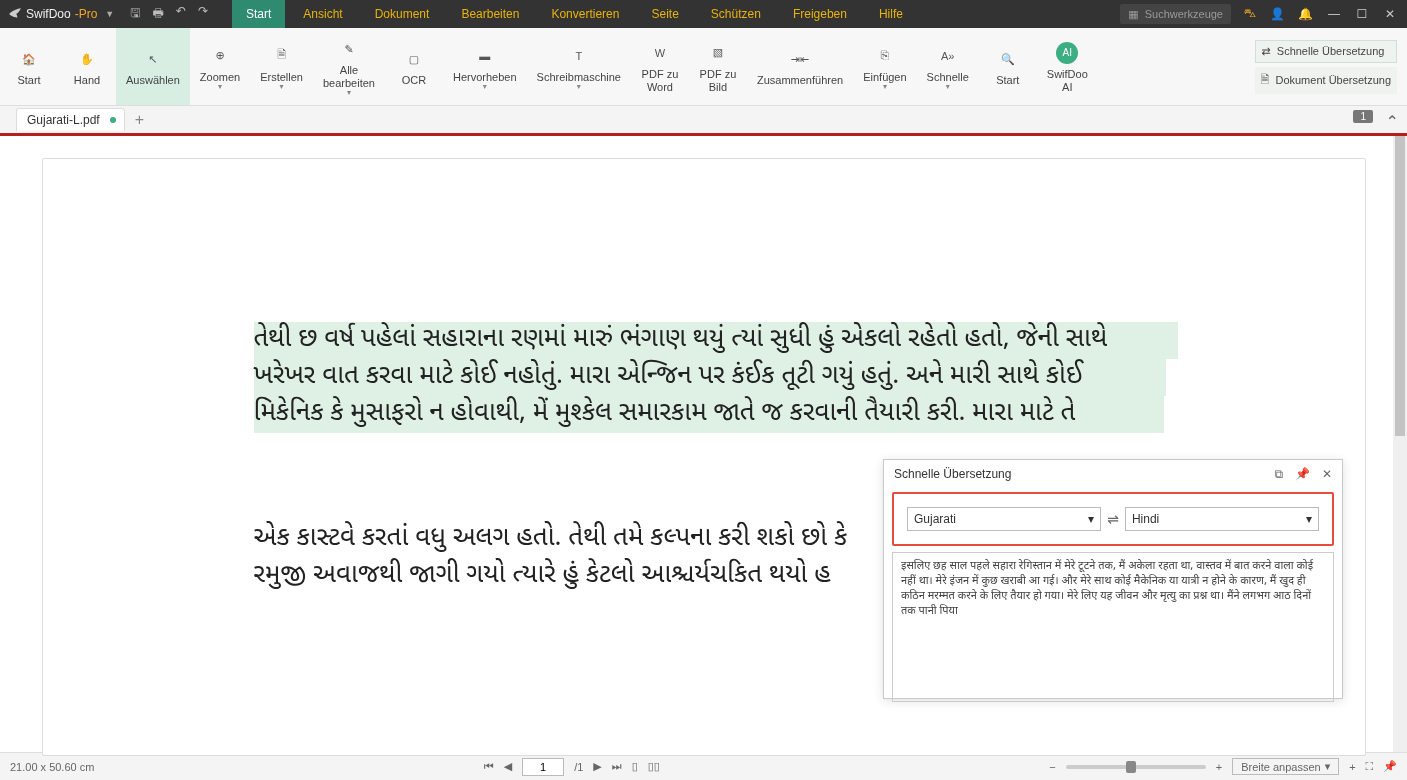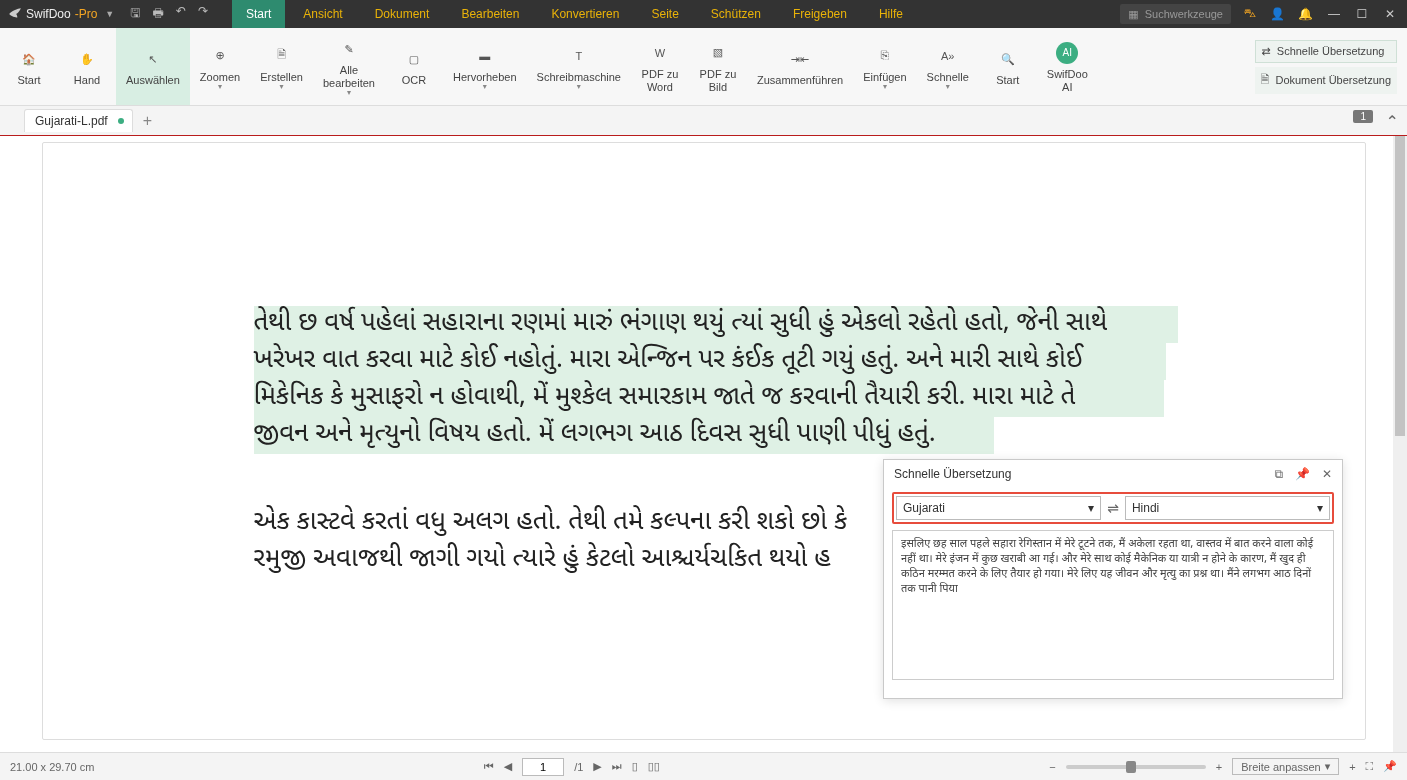--- a/index.html
+++ b/index.html
@@ -20,43 +20,43 @@
 .winbtn{color:#ccc;width:18px;text-align:center;}
 .ribbon{height:78px;background:#f7f7f7;border-bottom:1px solid #ddd;display:flex;align-items:stretch;}
 .rbtn{display:flex;flex-direction:column;align-items:center;justify-content:center;padding:4px 10px;font-size:11px;color:#444;cursor:pointer;min-width:58px;}
 .rbtn .ic{height:26px;display:flex;align-items:center;justify-content:center;color:#555;}
 .rbtn.sel{background:#d8eee3;}
 .rbtn .lbl{text-align:center;line-height:13px;margin-top:2px;}
 .rside{margin-left:auto;display:flex;flex-direction:column;justify-content:center;gap:4px;padding:0 10px;}
 .rside .row{display:flex;align-items:center;gap:6px;font-size:11px;color:#444;background:#eef3f0;padding:4px 6px;cursor:pointer;}
 .rside .row.first{border:1px solid #cfe0d6;}
 .caret{font-size:8px;color:#888;margin-top:-2px;}
-.tabbar{height:30px;background:#f4f4f4;border-bottom:1px solid #b91c1c;display:flex;align-items:center;padding-left:24px;position:relative;}
+.tabbar{height:30px;background:#f4f4f4;border-bottom:3px solid #b91c1c;display:flex;align-items:center;padding-left:16px;position:relative;}
 .tab{background:#fff;border:1px solid #ddd;border-bottom:none;padding:4px 24px 4px 10px;font-size:12px;color:#333;position:relative;border-radius:3px 3px 0 0;}
 .tab .dot{position:absolute;right:8px;top:8px;width:6px;height:6px;border-radius:50%;background:#3cae82;}
 .addtab{margin-left:10px;color:#888;font-size:16px;}
 .pagebadge{position:absolute;right:34px;top:4px;background:#777;color:#fff;font-size:10px;padding:1px 7px;border-radius:2px;}
 .tabbar .expand{position:absolute;right:8px;top:6px;color:#666;}
 .workspace{position:relative;height:616px;background:#fff;display:flex;}
-.page{margin:6px auto 0;width:1324px;height:598px;background:#fff;border:1px solid #ddd;border-radius:2px;position:relative;overflow:hidden;}
+.page{margin:22px auto 0;width:1324px;height:598px;background:#fff;border:1px solid #ddd;border-radius:2px;position:relative;overflow:hidden;}
 .gtext{position:absolute;font-family:"Noto Sans Gujarati","Shruti",serif;font-size:26px;color:#222;line-height:37px;}
 .hl{background:#dff1e5;}
 .l1{left:211px;top:163px;width:924px;}
 .l2{left:211px;top:200px;width:912px;}
 .l3{left:211px;top:237px;width:910px;}
 .l4{left:211px;top:274px;width:740px;}
 .p1{left:211px;top:325px;width:660px;}
 .p2{left:211px;top:362px;width:660px;}
 .p3{left:211px;top:399px;width:660px;}
 .scrollbar{position:absolute;right:0;top:0;width:14px;height:100%;background:#efefef;}
 .scrollbar .thumb{position:absolute;top:0;left:2px;width:10px;height:300px;background:#c3c3c3;}
 .panel{position:absolute;right:64px;top:323px;width:460px;height:240px;background:#fff;border:1px solid #c9c9c9;box-shadow:0 2px 10px rgba(0,0,0,.12);}
 .panel .ph{height:28px;display:flex;align-items:center;padding:0 10px;font-size:12px;color:#333;}
 .panel .ph .pact{margin-left:auto;display:flex;gap:12px;color:#666;}
-.langrow{display:flex;align-items:center;margin:4px 8px;gap:6px;border:2px solid #e74c3c;padding:2px;border-radius:2px;text-align:center;}
+.langrow{display:flex;align-items:center;margin:4px 8px;gap:6px;border:2px solid #e74c3c;padding:13px;border-radius:2px;text-align:center;}
 .langsel{flex:1;border:1px solid #bbb;height:24px;font-size:12px;padding:0 6px;display:flex;align-items:center;justify-content:space-between;color:#333;}
 .swap{color:#666;font-size:14px;}
 .tout{margin:6px 8px 8px;border:1px solid #ccc;height:150px;padding:6px 8px;font-size:11px;color:#444;line-height:15px;font-family:"Noto Sans Devanagari","Mangal",sans-serif;overflow:hidden;}
 .statusbar{height:28px;background:#f4f4f4;border-top:1px solid #ddd;display:flex;align-items:center;font-size:11px;color:#666;padding:0 10px;gap:10px;}
 .statusbar .sp{flex:1;}
 .pgnav{display:flex;align-items:center;gap:10px;}
 .pgnav .pin{width:42px;height:18px;border:1px solid #bbb;text-align:center;font-size:11px;}
 .zoom{display:flex;align-items:center;gap:10px;}
 .zslider{width:140px;height:4px;background:#ccc;position:relative;border-radius:2px;}
 .zslider .zh{position:absolute;left:60px;top:-4px;width:10px;height:12px;background:#888;border-radius:2px;}
@@ -204,21 +204,20 @@
   <span class="addtab">+</span>
   <span class="pagebadge">1</span>
   <span class="expand">⌃</span>
 </div>
 
 <div class="workspace">
   <div class="page">
     <div class="gtext hl l1">તેથી છ વર્ષ પહેલાં સહારાના રણમાં મારું ભંગાણ થયું ત્યાં સુધી હું એકલો રહેતો હતો, જેની સાથે</div>
     <div class="gtext hl l3">મિકેનિક કે મુસાફરો ન હોવાથી, મેં મુશ્કેલ સમારકામ જાતે જ કરવાની તૈયારી કરી. મારા માટે તે</div>
     <div class="gtext hl l2">ખરેખર વાત કરવા માટે કોઈ નહોતું. મારા એન્જિન પર કંઈક તૂટી ગયું હતું. અને મારી સાથે કોઈ</div>
-    <div class="gtext hl l4">જીવન અને મૃત્યુનો વિષય હતો. મેં લગભગ આઠ દિવસ સુધી પાણી પીધું હતું.</div>
     <div class="gtext p3">રમુજી અવાજથી જાગી ગયો ત્યારે હું કેટલો આશ્ચર્યચકિત થયો હ</div>
     <div class="gtext p2">એક કાસ્ટવે કરતાં વધુ અલગ હતો. તેથી તમે કલ્પના કરી શકો છો કે</div>
   </div>
   <div class="scrollbar">
       <div class="thumb"></div>
     </div>
 
   <div class="panel">
     <div class="ph">
       <span>Schnelle Übersetzung</span>
@@ -237,21 +236,21 @@
       <div class="langsel">
           <span>Hindi</span>
           <span>▾</span>
         </div>
     </div>
     <div class="tout">इसलिए छह साल पहले सहारा रेगिस्तान में मेरे टूटने तक, मैं अकेला रहता था, वास्तव में बात करने वाला कोई नहीं था। मेरे इंजन में कुछ खराबी आ गई। और मेरे साथ कोई मैकेनिक या यात्री न होने के कारण, मैं खुद ही कठिन मरम्मत करने के लिए तैयार हो गया। मेरे लिए यह जीवन और मृत्यु का प्रश्न था। मैंने लगभग आठ दिनों तक पानी पिया</div>
   </div>
 </div>
 
 <div class="statusbar">
-  <span>21.00 x 29.70 cm</span>
+  <span>21.00 x 50.60 cm</span>
   <div class="sp"></div>
   <div class="pgnav">
     <span>⏮</span>
     <span>◀</span>
     <input class="pin" value="1" style="">
     <span>/1</span>
     <span>▶</span>
     <span>⏭</span>
     <span>▯</span>
     <span>▯▯</span>

